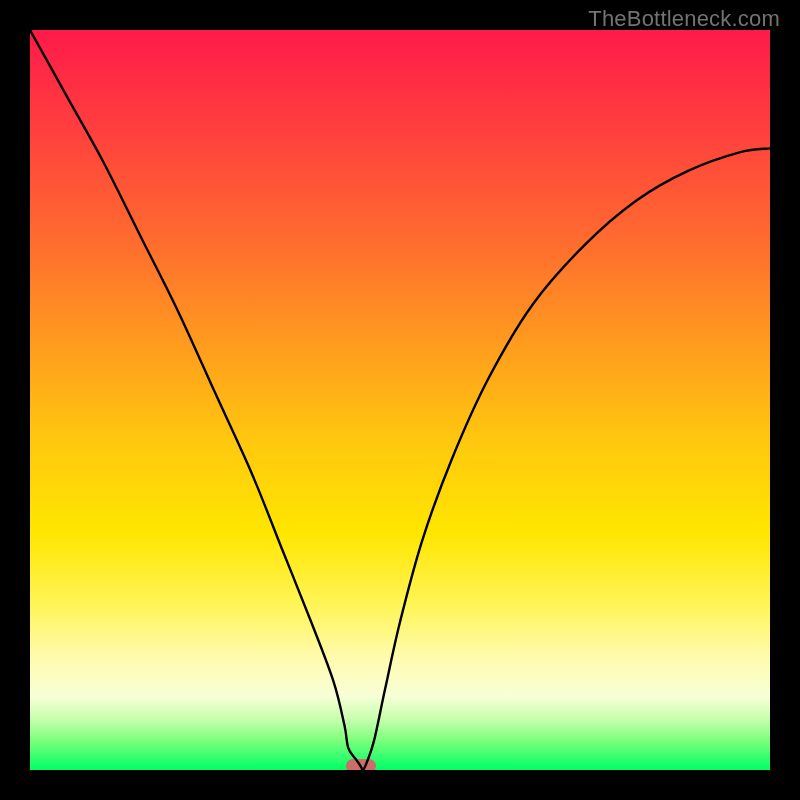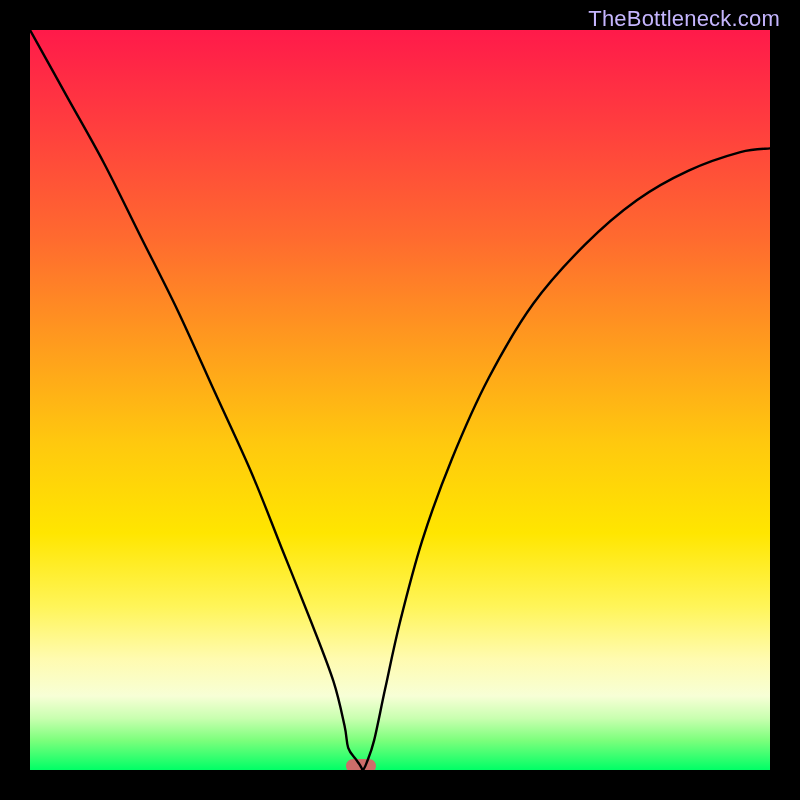--- a/index.html
+++ b/index.html
@@ -15,21 +15,21 @@
     position: absolute;
     top: 0; left: 0;
     width: 800px;
     height: 800px;
     background: #000;
   }
   .watermark {
     position: absolute;
     top: 6px;
     right: 20px;
-    color: #c4b5fd;
+    color: #737373;
     font-size: 22px;
     font-weight: 500;
     letter-spacing: 0.2px;
     z-index: 20;
     text-align: right;
   }
   .plot-area {
     position: absolute;
     left: 30px;
     top: 30px;

